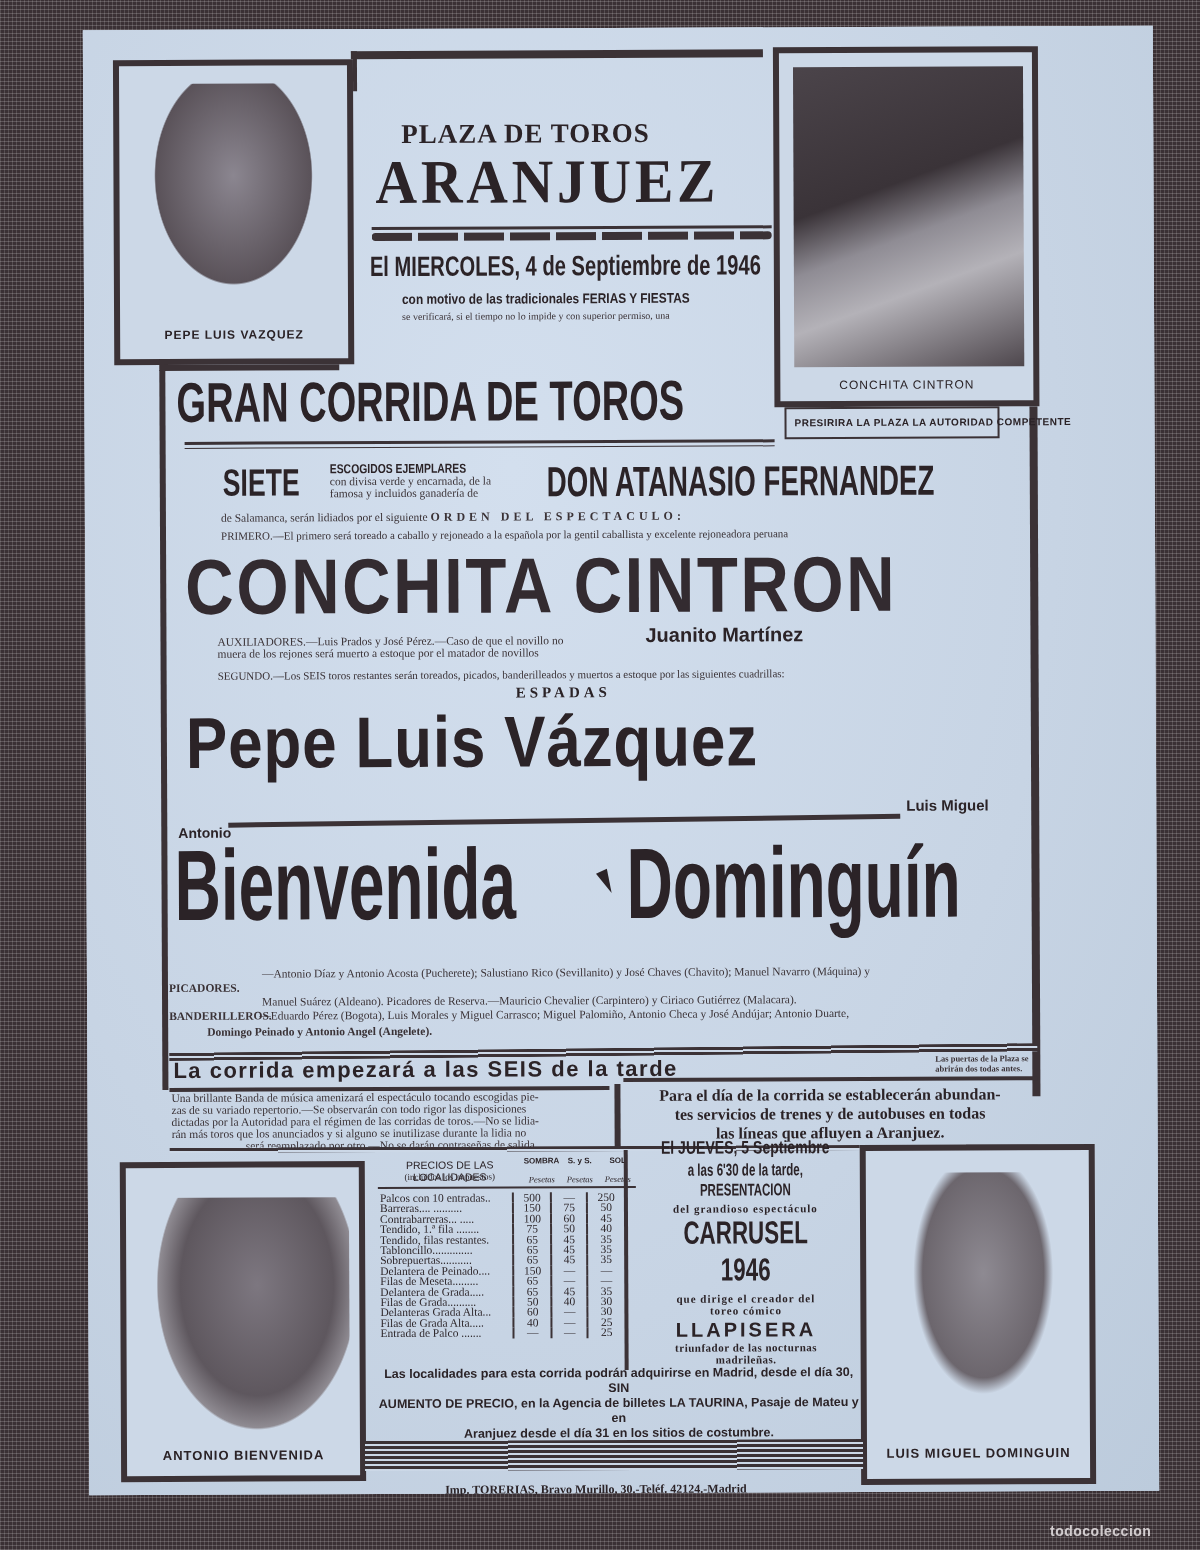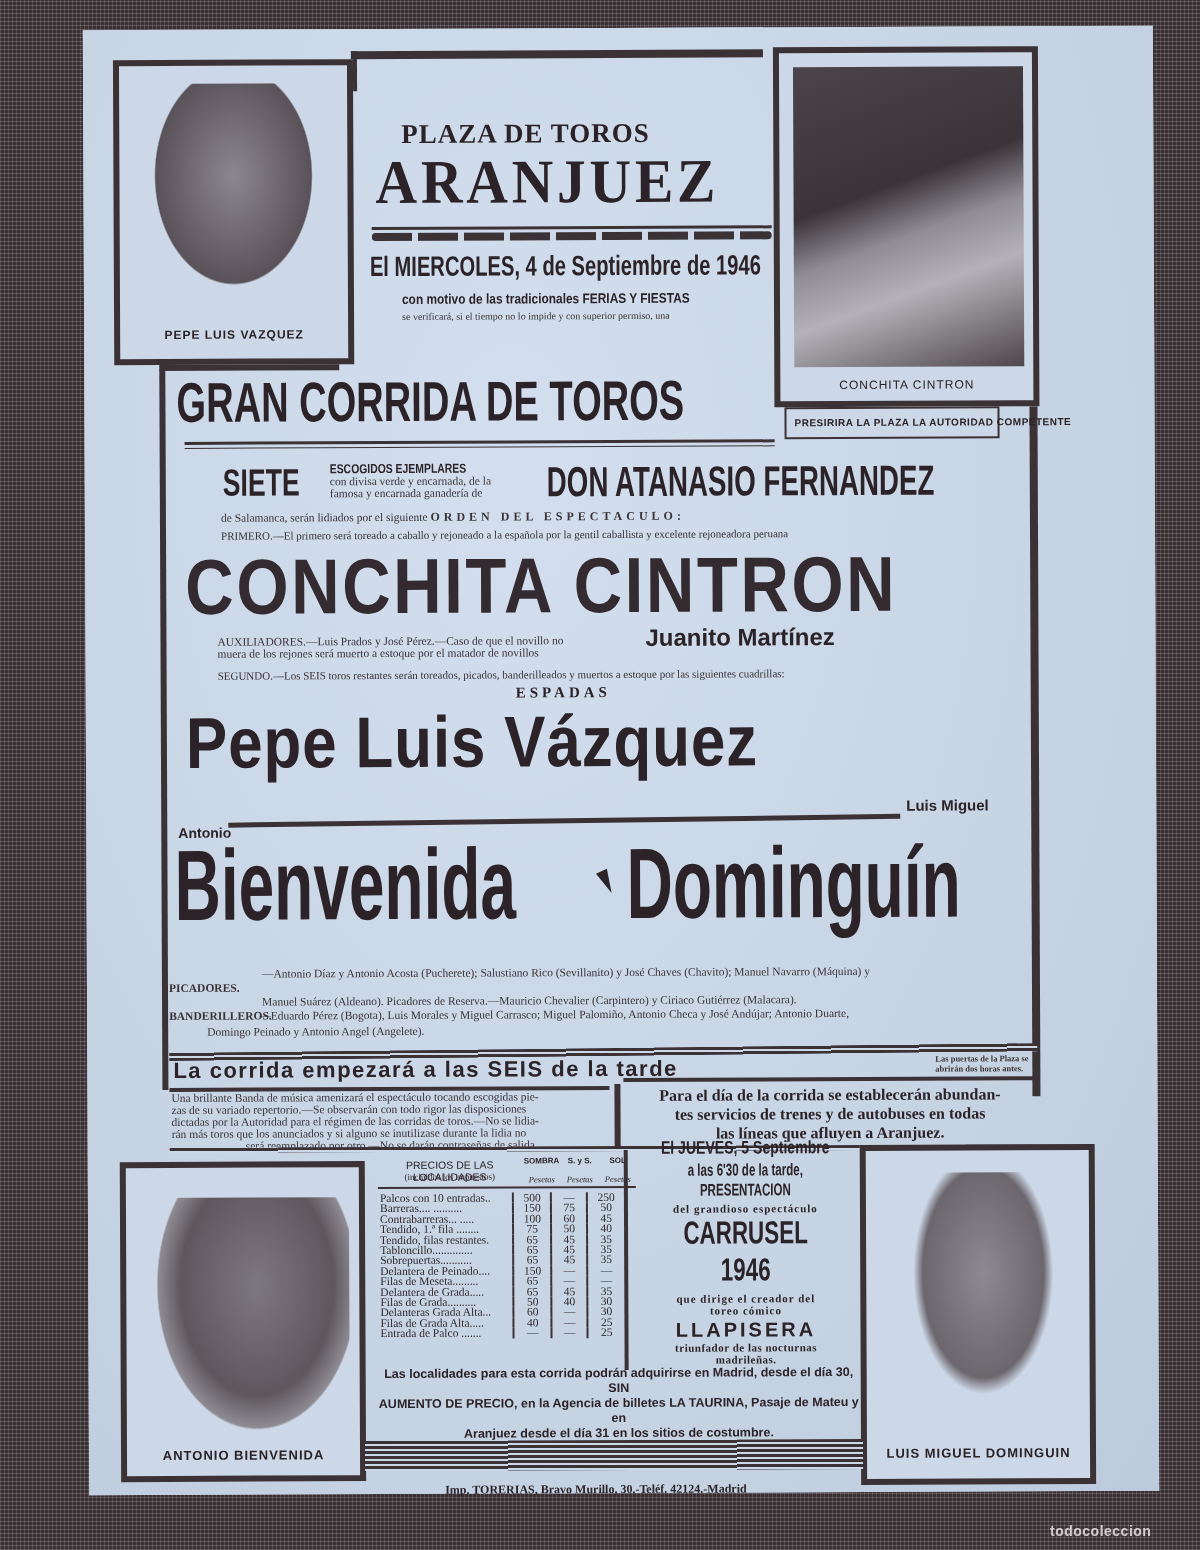--- a/index.html
+++ b/index.html
@@ -73,55 +73,55 @@
   <div class="t cond ink" style="left:318px;top:262px;font-size:14px;font-weight:bold;transform:scaleX(0.85);transform-origin:left;">con motivo de las tradicionales FERIAS Y FIESTAS</div>
   <div class="t serif" style="left:318px;top:282px;font-size:10px;color:#3a3236;">se verificará, si el tiempo no lo impide y con superior permiso, una</div>
 
   <div class="rule" style="left:75px;top:335px;width:180px;height:6px;"></div>
   <div class="t cond ink" style="left:92px;top:340px;font-size:56px;font-weight:bold;transform:scaleX(0.68);transform-origin:left;">GRAN CORRIDA DE TOROS</div>
   <div class="rule double" style="left:100px;top:412px;width:590px;height:3px;"></div>
 
   <div class="t cond ink" style="left:138px;top:432px;font-size:38px;font-weight:bold;transform:scaleX(0.7);transform-origin:left;">SIETE</div>
   <div class="t cond ink" style="left:245px;top:432px;font-size:13px;font-weight:bold;transform:scaleX(0.8);transform-origin:left;">ESCOGIDOS EJEMPLARES</div>
   <div class="t small-serif" style="left:245px;top:446px;">con divisa verde y encarnada, de la</div>
-  <div class="t small-serif" style="left:245px;top:458px;">famosa y encarnada ganadería de</div>
+  <div class="t small-serif" style="left:245px;top:458px;">famosa y incluidos ganadería de</div>
   <div class="t cond ink" style="left:462px;top:430px;font-size:42px;font-weight:bold;transform:scaleX(0.66);transform-origin:left;">DON ATANASIO FERNANDEZ</div>
   <div class="t small-serif" style="left:136px;top:482px;">
     <span>de Salamanca, serán lidiados por el siguiente</span>
     <span style="font-weight:bold;letter-spacing:4px;font-size:12px;">ORDEN DEL ESPECTACULO:</span>
   </div>
   <div class="t small-serif" style="left:136px;top:500px;font-size:11px;">PRIMERO.—El primero será toreado a caballo y rejoneado a la española por la gentil caballista y excelente rejoneadora peruana</div>
 
   <div class="t ink" style="left:100px;top:512px;font-size:78px;font-weight:bold;letter-spacing:3px;transform:scaleX(0.86);transform-origin:left;color:#332b30;">CONCHITA CINTRON</div>
 
   <div class="t small-serif" style="left:132px;top:606px;">AUXILIADORES.—Luis Prados y José Pérez.—Caso de que el novillo no</div>
   <div class="t small-serif" style="left:132px;top:618px;">muera de los rejones será muerto a estoque por el matador de novillos</div>
-  <div class="t ink" style="left:560px;top:596px;font-size:24px;font-weight:bold;">Juanito Martínez</div>
+  <div class="t ink" style="left:560px;top:596px;font-size:20px;font-weight:bold;">Juanito Martínez</div>
   <div class="t small-serif" style="left:132px;top:640px;font-size:11px;">SEGUNDO.—Los SEIS toros restantes serán toreados, picados, banderilleados y muertos a estoque por las siguientes cuadrillas:</div>
   <div class="t serif ink" style="left:430px;top:656px;font-size:15px;font-weight:bold;letter-spacing:4px;">ESPADAS</div>
 
   <div class="t ink" style="left:100px;top:672px;font-size:72px;font-weight:bold;letter-spacing:1px;transform:scaleX(0.86);transform-origin:left;">Pepe Luis Vázquez</div>
   <div class="t ink" style="left:820px;top:770px;font-size:15px;font-weight:bold;">Luis Miguel</div>
   <div class="rule" style="left:142px;top:790px;width:672px;height:5px;transform:rotate(-0.5deg);"></div>
   <div class="t ink" style="left:92px;top:795px;font-size:14px;font-weight:bold;">Antonio</div>
   <div class="t cond ink" style="left:88px;top:798px;font-size:100px;font-weight:bold;transform:scaleX(0.64);transform-origin:left;">Bienvenida</div>
   <div class="abs" style="left:514px;top:842px;width:0;height:0;border-left:6px solid transparent;border-right:6px solid transparent;border-top:24px solid #2b2327;transform:rotate(-25deg);"></div>
   <div class="t cond ink" style="left:540px;top:798px;font-size:100px;font-weight:bold;transform:scaleX(0.64);transform-origin:left;">Dominguín</div>
 
   <div class="t small-serif" style="left:175px;top:938px;">—Antonio Díaz y Antonio Acosta (Pucherete); Salustiano Rico (Sevillanito) y José Chaves (Chavito); Manuel Navarro (Máquina) y</div>
   <div class="t small-serif" style="left:82px;top:952px;font-weight:bold;">PICADORES.</div>
   <div class="t small-serif" style="left:175px;top:966px;">Manuel Suárez (Aldeano). Picadores de Reserva.—Mauricio Chevalier (Carpintero) y Ciriaco Gutiérrez (Malacara).</div>
   <div class="t small-serif" style="left:82px;top:980px;font-weight:bold;">BANDERILLEROS.</div>
   <div class="t small-serif" style="left:172px;top:980px;">—Eduardo Pérez (Bogota), Luis Morales y Miguel Carrasco; Miguel Palomiño, Antonio Checa y José Andújar; Antonio Duarte,</div>
-  <div class="t small-serif" style="left:120px;top:996px;">Domingo Peinado y Antonio Angel (Angelete).</div>
+  <div class="t small-serif" style="left:120px;top:996px;font-weight:bold;">Domingo Peinado y Antonio Angel (Angelete).</div>
 
   <div class="stripes" style="left:82px;top:1020px;width:868px;height:8px;transform:rotate(-0.4deg);"></div>
   <div class="t ink" style="left:86px;top:1028px;font-size:22px;font-weight:bold;letter-spacing:1.5px;">La corrida empezará a las SEIS de la tarde</div>
   <div class="t small-serif" style="left:848px;top:1028px;font-size:8.5px;line-height:9px;font-weight:bold;">Las puertas de la Plaza se</div>
-  <div class="t small-serif" style="left:848px;top:1038px;font-size:8.5px;line-height:9px;font-weight:bold;">abrirán dos horas antes.</div>
+  <div class="t small-serif" style="left:848px;top:1038px;font-size:8.5px;line-height:9px;font-weight:bold;">abrirán dos todas antes.</div>
   <div class="rule" style="left:82px;top:1058px;width:440px;height:4px;"></div>
   <div class="rule" style="left:536px;top:1050px;width:414px;height:4px;"></div>
 
   <div class="abs small-serif" style="left:84px;top:1062px;width:440px;font-size:11.5px;line-height:12px;text-align:justify;">
     <div>Una brillante Banda de música amenizará el espectáculo tocando escogidas pie-</div>
     <div>zas de su variado repertorio.—Se observarán con todo rigor las disposiciones</div>
     <div>dictadas por la Autoridad para el régimen de las corridas de toros.—No se lidia-</div>
     <div>rán más toros que los anunciados y si alguno se inutilizase durante la lidia no</div>
     <div style="text-align:center;">será reemplazado por otro.—No se darán contraseñas de salida.</div>
   </div>

